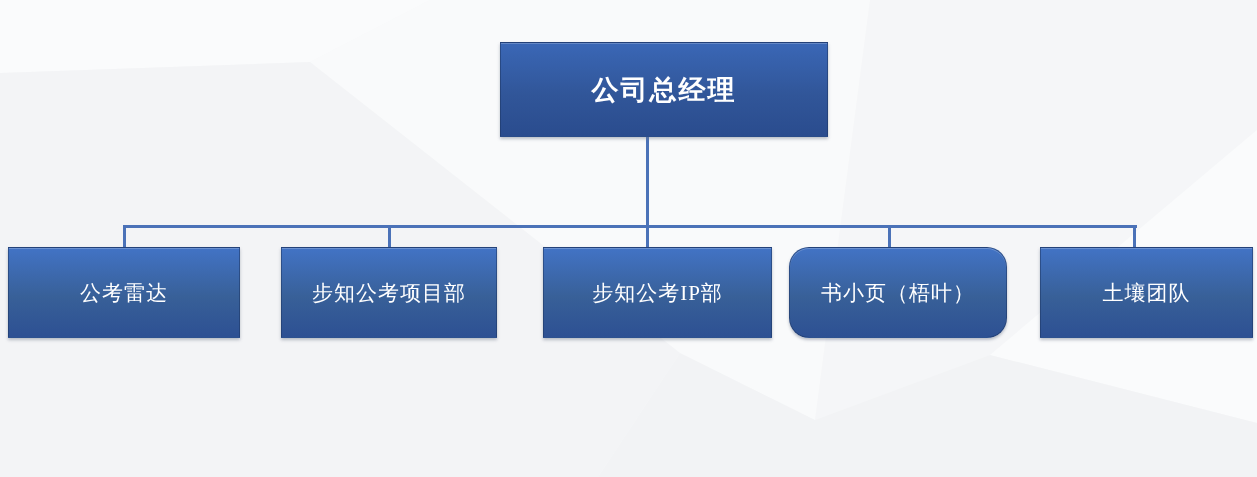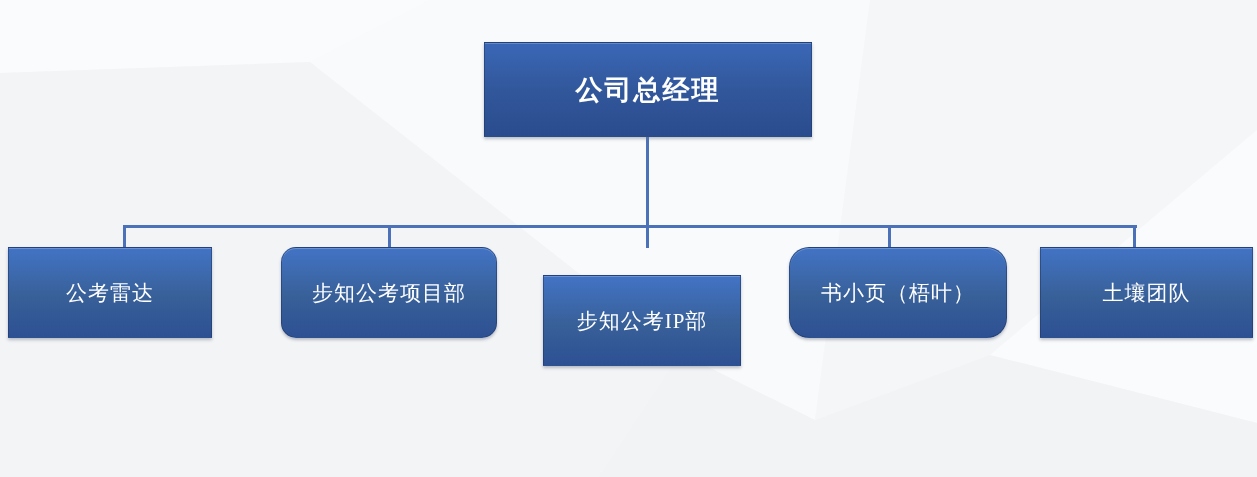--- a/index.html
+++ b/index.html
@@ -23,28 +23,28 @@
   
   .node{
     position:absolute;box-sizing:border-box;
     display:flex;flex-direction:column;align-items:center;justify-content:center;
     color:var(--node-text,#fff);text-align:center;
     background:linear-gradient(180deg,var(--node-gradient-top,#4273c5) 0%,#386098 55%,var(--node-gradient-bottom,#2d5093) 100%);
     border:1px solid rgba(30,55,100,.55);
     box-shadow:0 2px 3px rgba(108,118,138,.45), inset 0 1px 0 rgba(255,255,255,.22);
   }
   .node-root{
-    left:484px;top:42px;width:328px;height:95px;
+    left:500px;top:42px;width:328px;height:95px;
     background:linear-gradient(180deg,var(--root-gradient-top,#3a67b6) 0%,#315699 55%,var(--root-gradient-bottom,#2a4c8e) 100%);
     font-size:27px;font-weight:bold;letter-spacing:2px;text-align:center;
   }
   .node-child{top:247px;height:91px;font-size:21px;letter-spacing:1px;line-height:32px;}
-  .node-c1{left:8px;width:204px;font-family:Liberation Serif, serif;}
-  .node-c2{left:281px;width:216px;border-radius:15px;}
-  .node-c3{left:543px;width:198px;margin-top:28px;}
+  .node-c1{left:8px;width:232px;font-family:Liberation Serif, serif;}
+  .node-c2{left:281px;width:216px;}
+  .node-c3{left:543px;width:229px;}
   .node-c4{left:789px;width:218px;border-radius:20px;}
   .node-c5{left:1040px;width:213px;}
   .node span{display:block;}
 </style>
 </head>
 <body>
 
 <div class="slide">
 
   <svg class="facets" viewBox="0 0 1257 477" preserveAspectRatio="none" aria-hidden="true">

